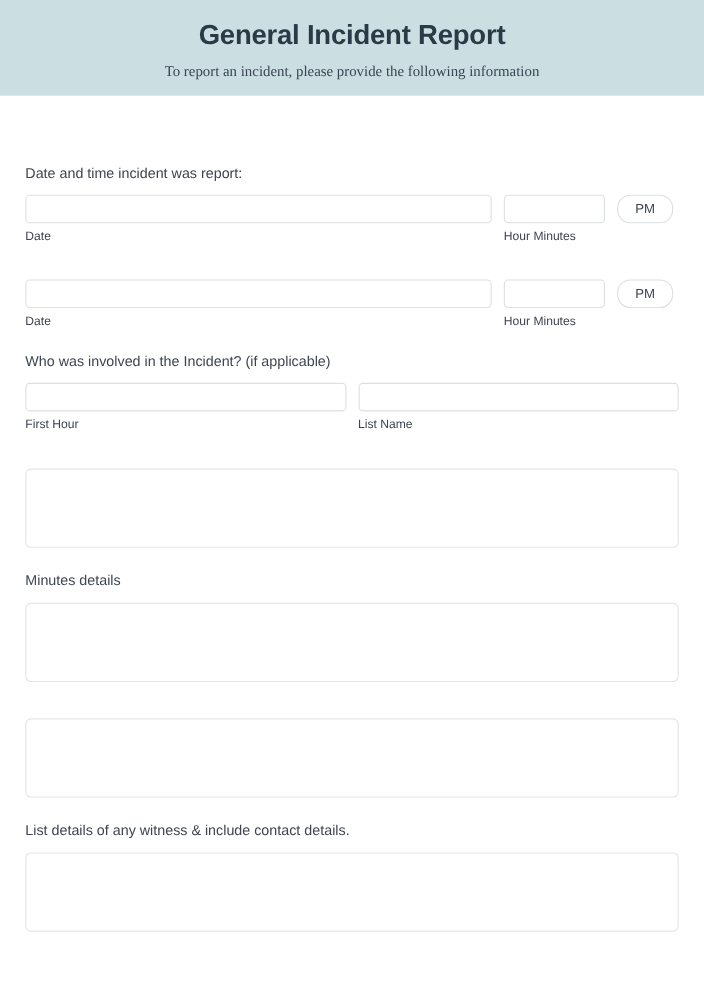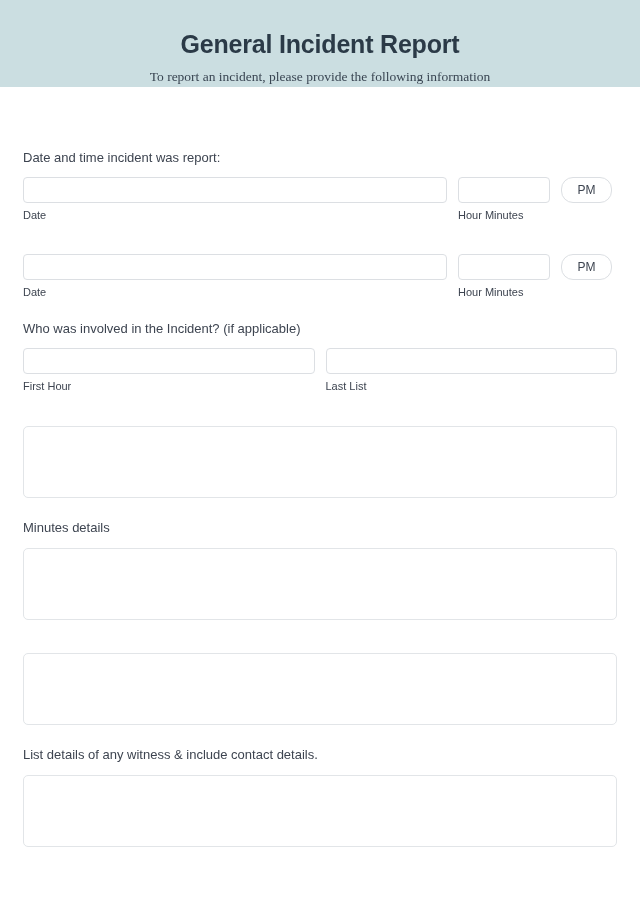--- a/index.html
+++ b/index.html
@@ -15,21 +15,21 @@
     color: #3d4450;
     overflow: hidden;
   }
 
   
   .form-header {
     width: 640px;
     height: 87px;
     background: #cbdee1;
     text-align: center;
-    padding-top: 28px;
+    padding-top: 16px;
   }
   .form-title {
     margin: 0;
     font-size: 25px;
     font-weight: bold;
     color: #2b3a47;
     letter-spacing: -0.2px;
     line-height: 32px;
   }
   .form-subtitle {
@@ -170,21 +170,21 @@
 
   <div class="field-block">
     <span class="field-label">Who was involved in the Incident? (if applicable)</span>
     <div class="row">
       <div class="cell-first">
         <input class="ctrl" type="text" placeholder="" style="">
         <span class="sub-label">First Hour</span>
       </div>
       <div class="cell-last">
         <input class="ctrl" type="text" placeholder="" style="">
-        <span class="sub-label">Last List</span>
+        <span class="sub-label">List Name</span>
       </div>
     </div>
   </div>
 
   <div class="field-block">
     <div class="ta-wrap">
       <textarea class="ta" placeholder="" style=""></textarea>
     </div>
   </div>
 

